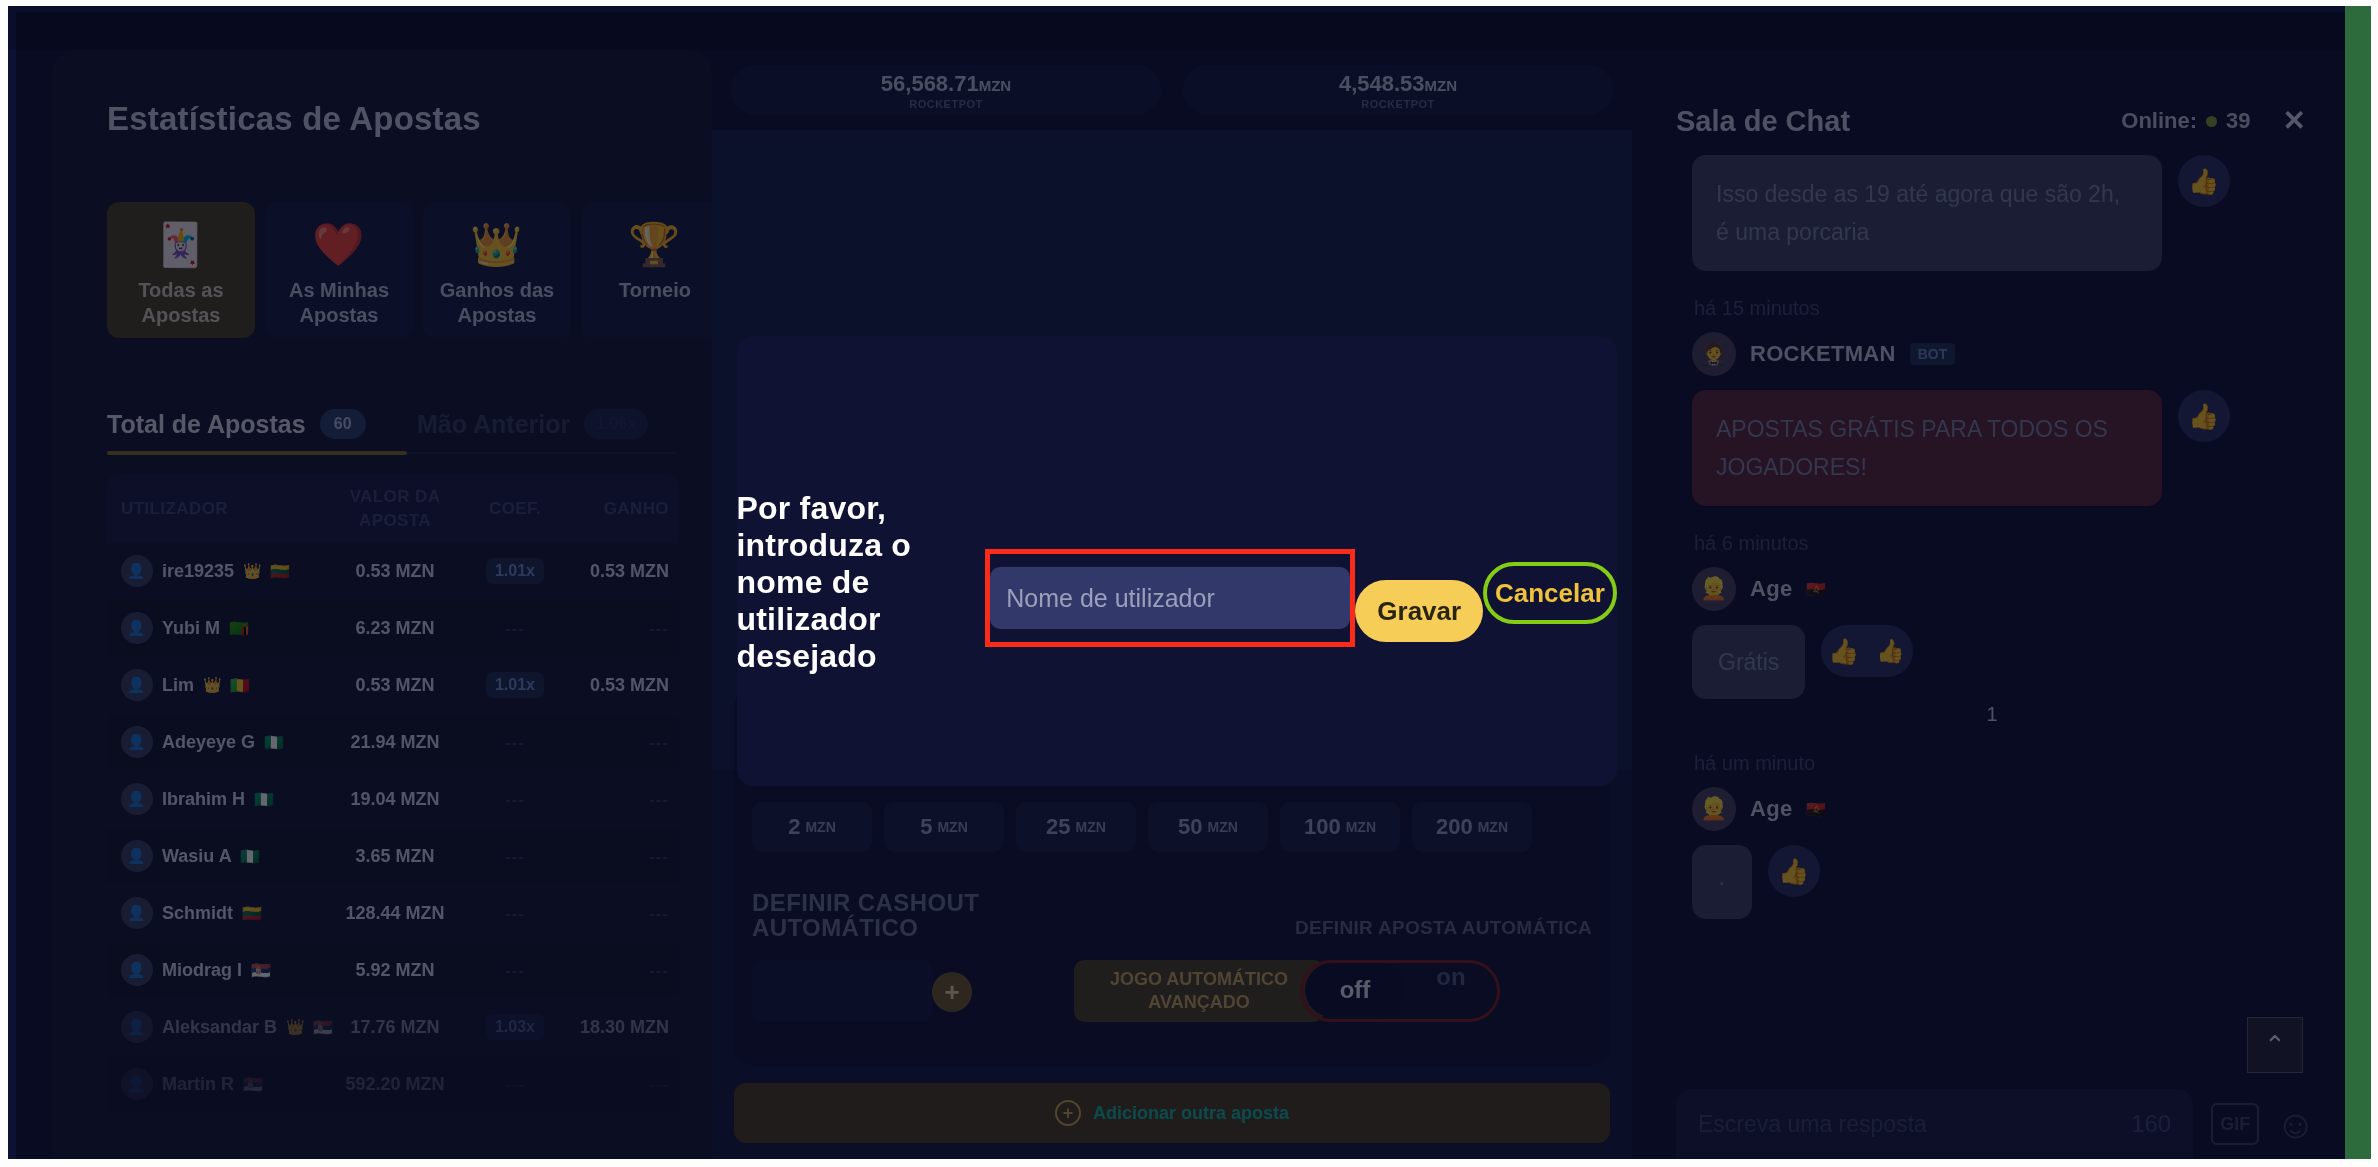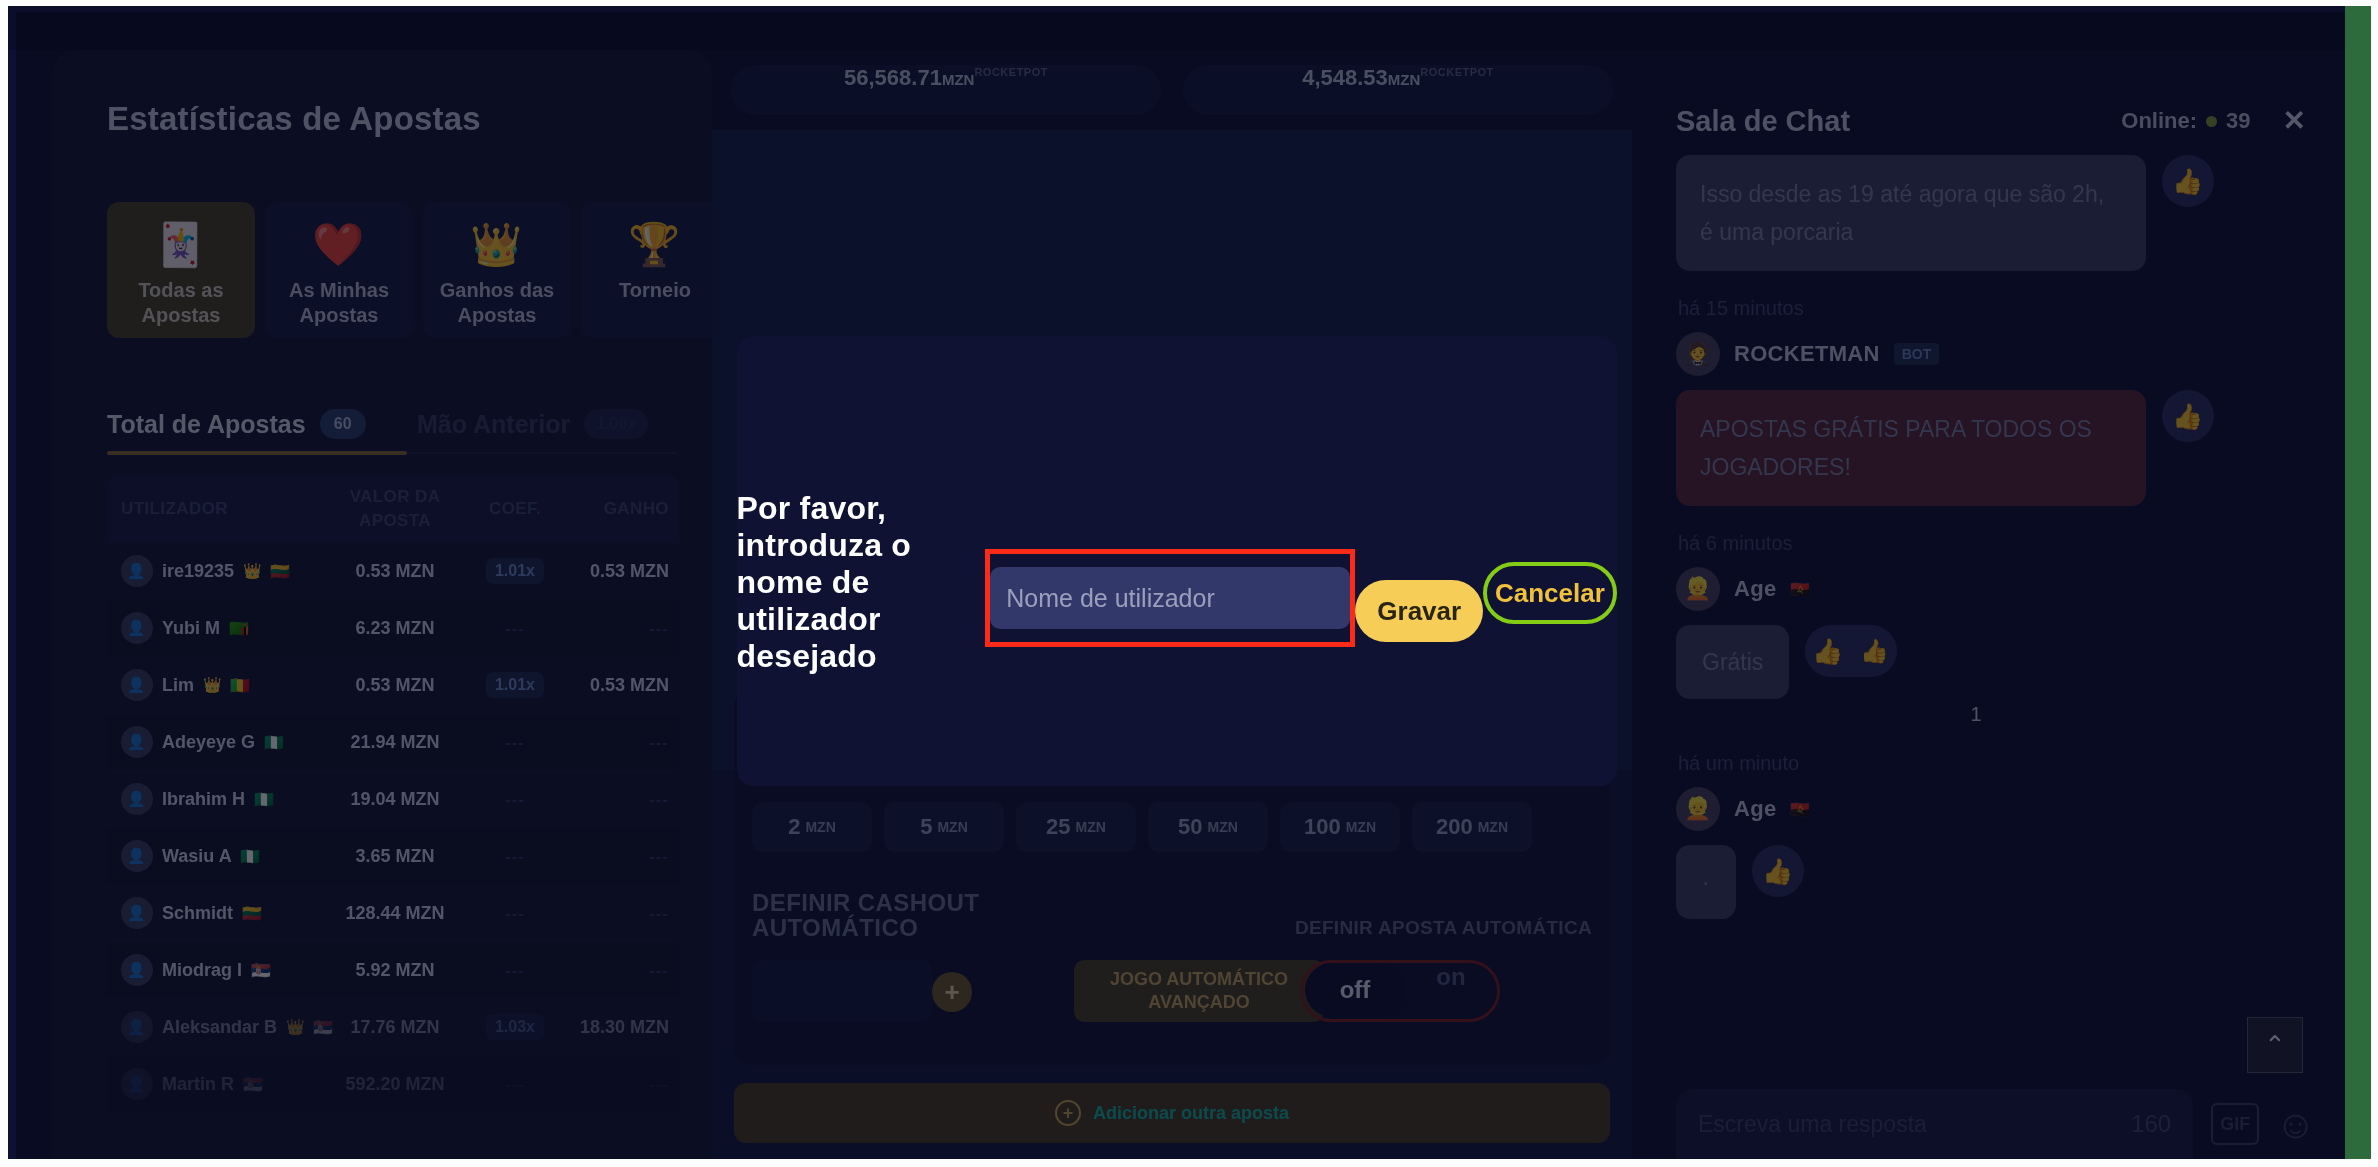--- a/index.html
+++ b/index.html
@@ -150,21 +150,21 @@
     background:#111a3d;
   }
   .pot-bar {
     position:absolute; left:0; top:0; width:920px; height:80px;
     background:#0c1130;
     display:flex; align-items:center; justify-content:center; gap:22px;
   }
   .pot {
     width:430px; height:50px;
     background:#121a40; border-radius:25px;
-    display:flex; flex-direction:row; align-items:flex-start; justify-content:center;
+    display:flex; flex-direction:column; align-items:center; justify-content:center;
   }
   .pot-amt { font-size:22px; font-weight:bold; color:#b9c0d8; }
   .pot-amt .cur { font-size:15px; }
   .pot-name { font-size:11px; font-weight:bold; color:#5b6punt; color:#5a6287; letter-spacing:.5px; margin-top:1px; }
 
   .game-area {
     position:absolute; left:0; top:80px; width:920px; height:640px;
     background:#16204a;
   }
 
@@ -263,21 +263,21 @@
   .chat-head {
     position:absolute; left:44px; top:48px; width:630px; height:46px;
     display:flex; align-items:center;
   }
   .chat-title { font-size:29px; font-weight:bold; color:#c3c8dd; }
   .chat-right { margin-left:auto; display:flex; align-items:center; gap:32px; }
   .online { font-size:22px; font-weight:bold; color:#b8bed6; display:flex; align-items:center; gap:9px; }
   .online .dot { width:11px; height:11px; border-radius:50%; background:#8a9b35; display:inline-block; }
   .chat-close { font-size:28px; font-weight:bold; color:#d6dae9; cursor:pointer; line-height:1; }
 
-  .msgs { position:absolute; left:44px; top:105px; width:640px; }
+  .msgs { position:absolute; left:60px; top:105px; width:640px; }
   .bubble {
     max-width:470px; border-radius:14px; padding:20px 24px;
     font-size:23px; line-height:38px; color:#7c84a6;
   }
   .bubble.grey { background:#3b415f; }
   .bubble.red  { background:#5a2538; }
   .bubble.small{ display:inline-block; max-width:none; padding:18px 26px; }
   .bubble-row { display:flex; align-items:flex-start; gap:16px; }
   .thumb-btn {
     width:52px; height:52px; border-radius:50%;

